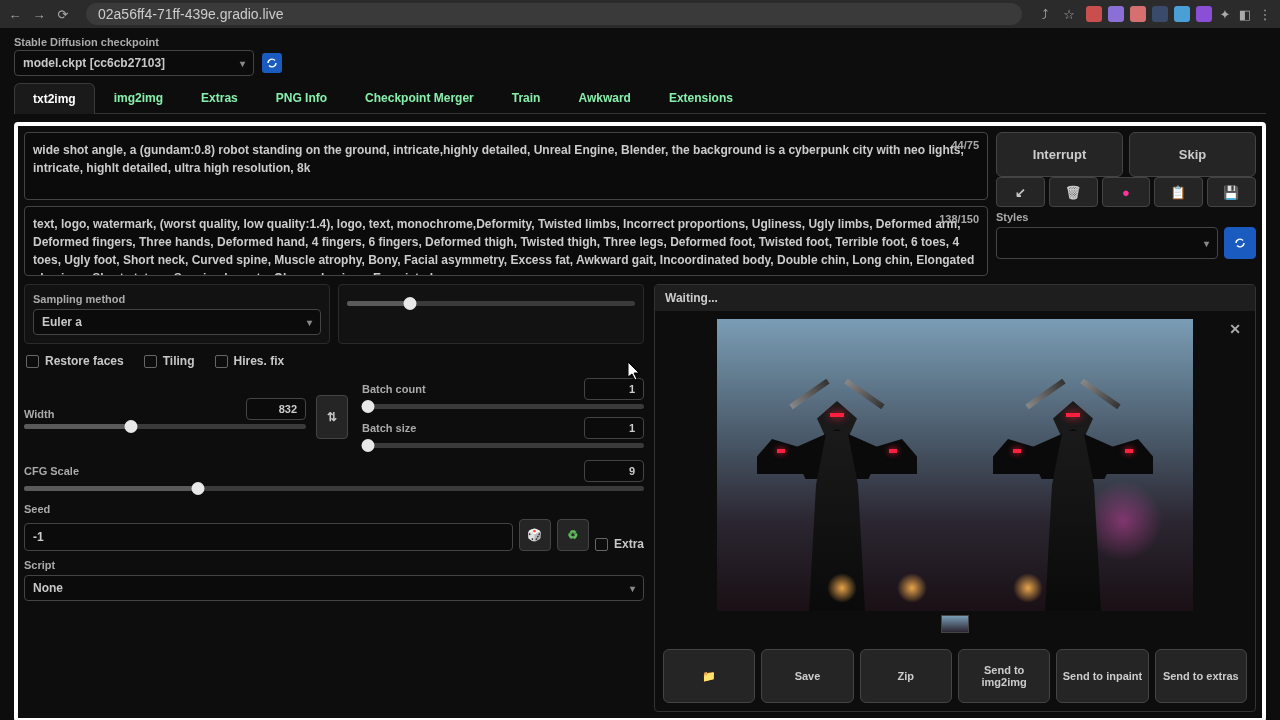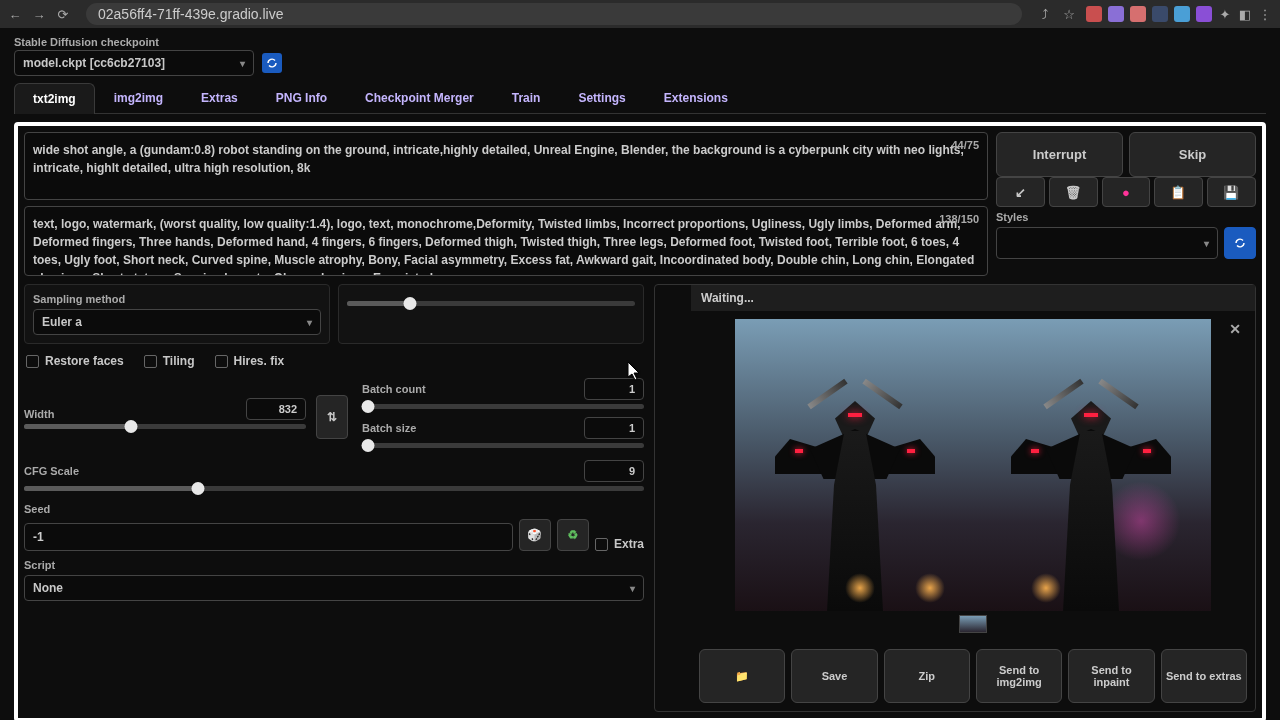--- a/index.html
+++ b/index.html
@@ -9,21 +9,21 @@
 .url-box { flex: 1; background: #3a3a3a; border-radius: 12px; padding: 3px 12px; font-size: 14px; color: #ccc; margin: 0 6px; }
 .ext-icons { display: flex; gap: 6px; align-items: center; }
 .ext-icon { width: 16px; height: 16px; border-radius: 3px; display: inline-block; }
 .app { padding: 8px 14px; font-weight: bold; }
 .checkpoint-row { display: flex; align-items: center; gap: 8px; margin-bottom: 6px; }
 .checkpoint-label { font-size: 11px; color: #aaa; margin-bottom: 2px; }
 .dropdown { background: #0b0b0b; border: 1px solid #444; border-radius: 4px; padding: 5px 8px; width: 240px; position: relative; cursor: pointer; }
 .dropdown .chev { position: absolute; right: 8px; top: 50%; transform: translateY(-50%); color: #888; font-size: 10px; }
 .small-btn { width: 20px; height: 20px; background: #1a5bbf; border-radius: 3px; display: flex; align-items: center; justify-content: center; cursor: pointer; }
 .tabs { display: flex; border-bottom: 1px solid #333; margin-bottom: 8px; }
-.tab { padding: 8px 18px; color: #c4b5fd; cursor: pointer; border: 1px solid transparent; border-bottom: none; border-radius: 6px 6px 0 0; }
+.tab { padding: 8px 18px; color: #86efac; cursor: pointer; border: 1px solid transparent; border-bottom: none; border-radius: 6px 6px 0 0; }
 .tab.active { background: #1a1a1a; border-color: #3a3a3a; color: #fff; position: relative; top: 1px; }
 .main-panel { border: 4px solid #ffffff; border-radius: 4px; padding: 6px; }
 .content { display: grid; grid-template-columns: 1fr 260px; gap: 8px; }
 .left-col { display: flex; flex-direction: column; gap: 6px; }
 .prompt-box { background: #0b0b0b; border: 1px solid #444; border-radius: 4px; padding: 8px; position: relative; font-size: 12px; line-height: 1.5; color: #ccc; height: 68px; overflow: hidden; }
 .counter { position: absolute; top: 4px; right: 8px; font-size: 11px; color: #aaa; }
 .right-buttons { display: flex; flex-direction: column; gap: 0; }
 .btn-row { display: flex; gap: 6px; }
 .btn { flex: 1; background: #252525; border: 1px solid #444; border-radius: 6px; padding: 14px 0; text-align: center; cursor: pointer; color: #ccc; font-size: 13px; }
 .icon-btn-row { display: flex; gap: 4px; }
@@ -42,21 +42,21 @@
 .slider-label { font-size: 11px; color: #aaa; }
 .slider-track { position: relative; height: 5px; background: #3a3a3a; border-radius: 3px; flex: 1; }
 .slider-fill { height: 100%; background: #5a5a5a; border-radius: 3px; }
 .slider-thumb { position: absolute; top: -4px; width: 13px; height: 13px; background: #e8e8e8; border-radius: 50%; transform: translateX(-50%); }
 .slider-value { width: 60px; background: #0b0b0b; border: 1px solid #444; border-radius: 4px; padding: 4px 8px; text-align: right; font-size: 11px; color: #ccc; }
 .dim-grid { display: grid; grid-template-columns: 1fr 36px 1fr; gap: 10px; align-items: center; }
 .swap-btn { width: 32px; height: 44px; background: #252525; border: 1px solid #444; border-radius: 4px; display: flex; align-items: center; justify-content: center; cursor: pointer; }
 .seed-row { display: flex; gap: 6px; align-items: flex-end; margin-top: 4px; }
 .seed-input { flex: 1; background: #0b0b0b; border: 1px solid #444; border-radius: 4px; padding: 6px 8px; color: #ccc; }
 .sq-btn { width: 32px; height: 32px; background: #252525; border: 1px solid #444; border-radius: 4px; display: flex; align-items: center; justify-content: center; cursor: pointer; }
-.output-panel { border: 1px solid #333; border-radius: 4px; display: flex; flex-direction: column; padding-left: 36px; }
+.output-panel { border: 1px solid #333; border-radius: 4px; display: flex; flex-direction: column; }
 .waiting-bar { background: #1e1e1e; padding: 6px 10px; font-size: 12px; color: #ccc; }
 .image-area { padding: 8px; position: relative; }
 .gen-image { width: 476px; height: 292px; margin: 0 auto; background: linear-gradient(180deg, #7a9db5 0%, #4a5a6a 40%, #2a2530 70%, #1a1015 100%); position: relative; overflow: hidden; }
 .robot { position: absolute; bottom: 0; width: 160px; height: 260px; }
 .robot.left { left: 40px; }
 .robot.right { right: 40px; }
 .robot-body { position: absolute; bottom: 0; left: 50%; transform: translateX(-50%); width: 70px; height: 180px; background: linear-gradient(180deg, #1a1a1a, #0a0a0a); clip-path: polygon(35% 0%, 65% 0%, 80% 30%, 90% 100%, 10% 100%, 20% 30%); }
 .robot-chest { position: absolute; top: 78px; left: 50%; transform: translateX(-50%); width: 90px; height: 50px; background: #0a0a0a; clip-path: polygon(50% 0%, 100% 40%, 85% 100%, 15% 100%, 0% 40%); }
 .robot-head { position: absolute; top: 50px; left: 50%; transform: translateX(-50%); width: 40px; height: 35px; background: #1a1a1a; clip-path: polygon(50% 0%, 100% 50%, 80% 100%, 20% 100%, 0% 50%); }
 .robot-eye { position: absolute; top: 62px; left: 50%; transform: translateX(-50%); width: 14px; height: 4px; background: #ff2040; box-shadow: 0 0 8px #ff2040; }
@@ -115,21 +115,21 @@
     </div>
   </div>
 
   <div class="tabs">
     <div class="tab active">txt2img</div>
     <div class="tab">img2img</div>
     <div class="tab">Extras</div>
     <div class="tab">PNG Info</div>
     <div class="tab">Checkpoint Merger</div>
     <div class="tab">Train</div>
-    <div class="tab">Settings</div>
+    <div class="tab">Awkward</div>
     <div class="tab">Extensions</div>
   </div>
 
   <div class="main-panel">
   <div class="content">
     <div class="left-col">
       <div class="prompt-box">
         <span class="counter">44/75</span>
         <span>wide shot angle, a (gundam:0.8) robot standing on the ground, intricate,highly detailed, Unreal Engine, Blender, the background is a cyberpunk city with neo lights, intricate, highlt detailed, ultra high resolution, 8k</span>
       </div>

